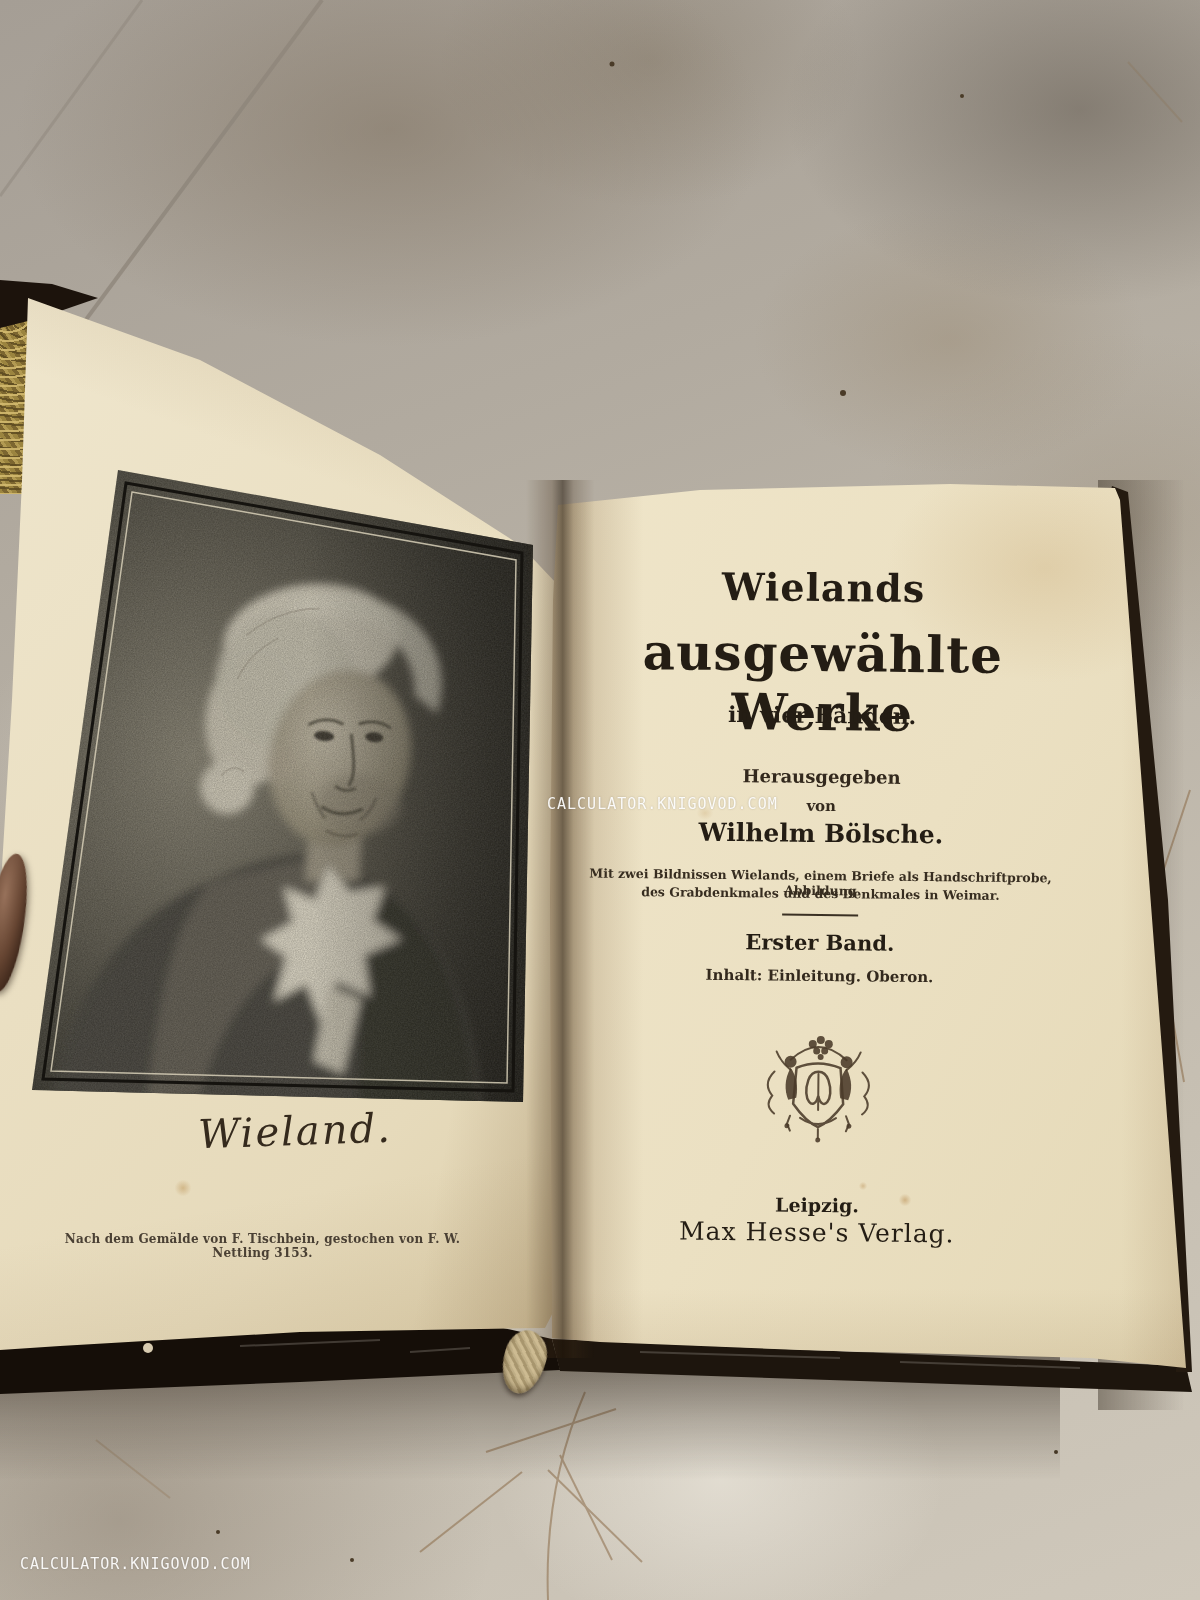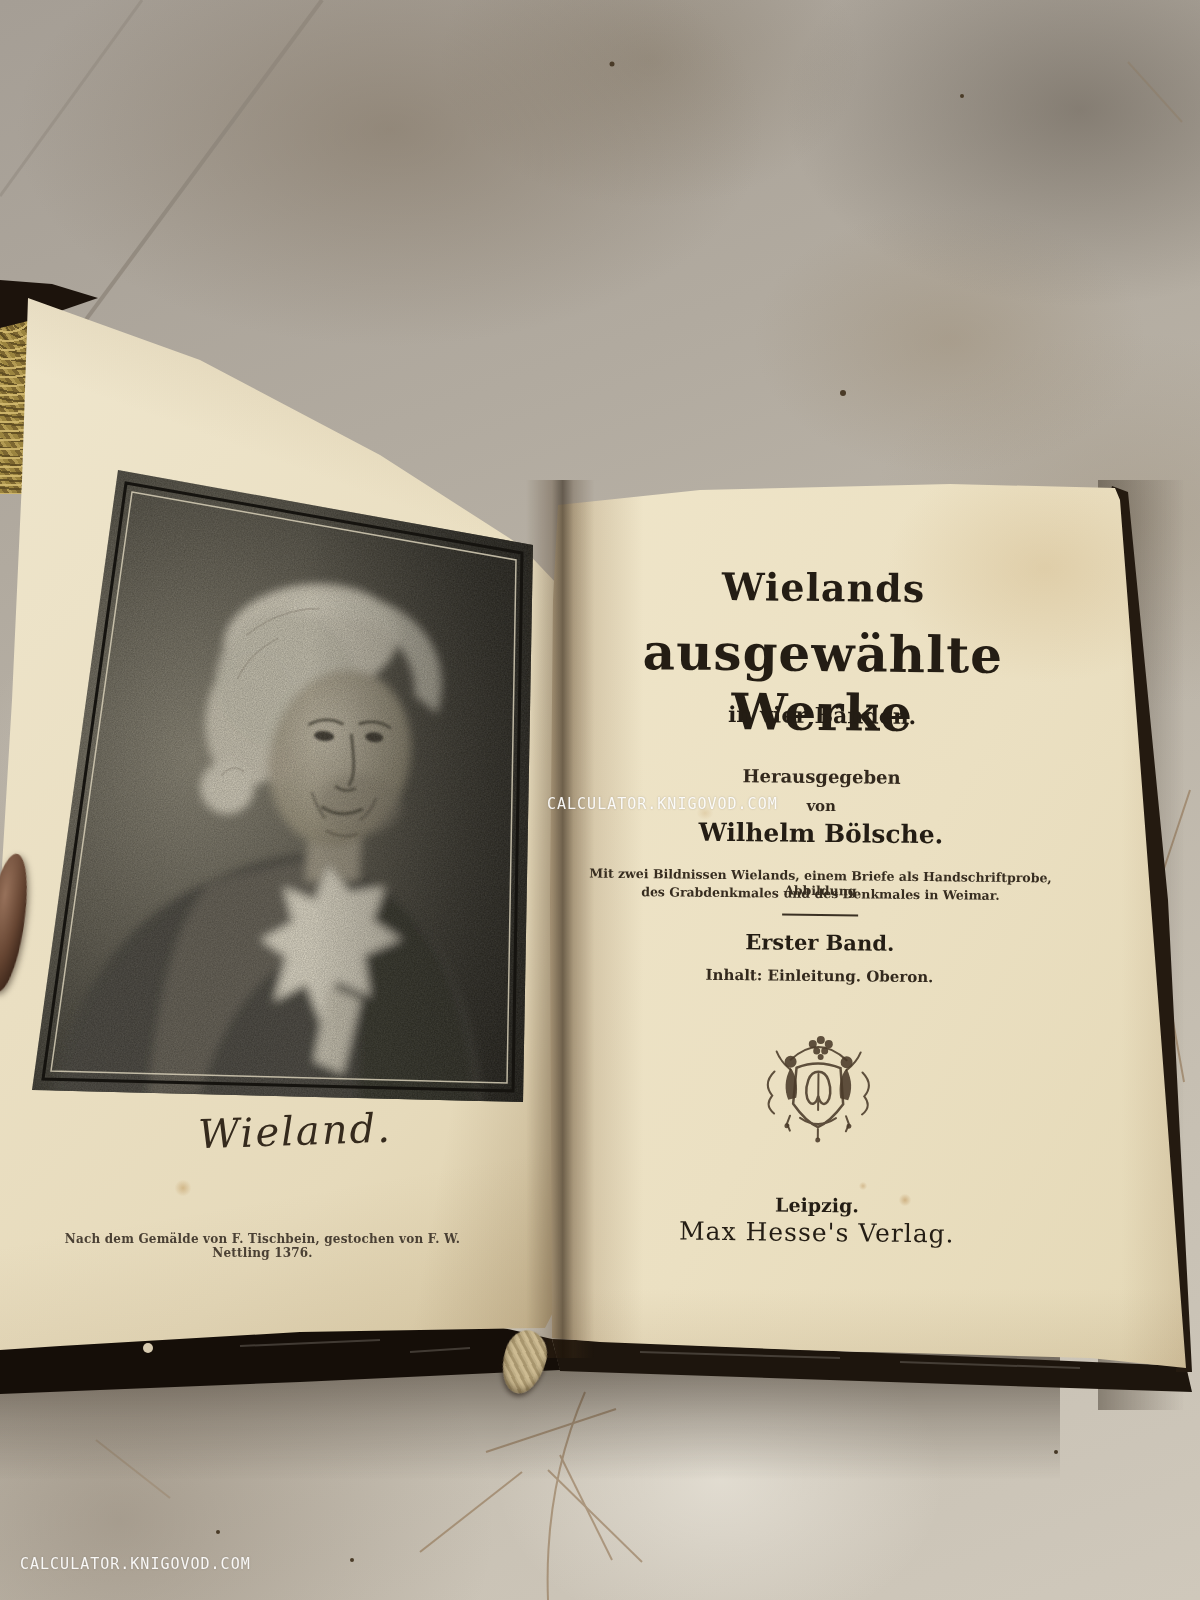--- a/index.html
+++ b/index.html
@@ -244,21 +244,21 @@
       <rect x="0" y="0" width="510" height="645" filter="url(#grainD)" opacity=".5"></rect>
       <rect x="0" y="0" width="510" height="645" filter="url(#grainL)" opacity=".4"></rect>
       <path d="M96,18 L492,88 L483,626 L13,614 Z" fill="none" stroke="#15130f" stroke-width="3"></path>
       <path d="M102,27 L486,95 L477,618 L21,606 Z" fill="none" stroke="#d8d0b8" stroke-width="1.5" opacity=".85"></path>
     </svg>
   </div>
 
   <div class="gutter"></div>
 
   <div class="signature">Wieland.</div>
-  <div class="caption">Nach dem Gemälde von F. Tischbein, gestochen von F. W. Nettling 1376.</div>
+  <div class="caption">Nach dem Gemälde von F. Tischbein, gestochen von F. W. Nettling 3153.</div>
 
   <div class="rp-text">
     <div class="t-title1">Wielands</div>
     <div class="t-title2">ausgewählte Werke</div>
     <div class="t-sub">in vier Bänden.</div>
     <div class="t-hrsg">Herausgegeben</div>
     <div class="t-von">von</div>
     <div class="t-editor">Wilhelm Bölsche.</div>
     <div class="t-note1">Mit zwei Bildnissen Wielands, einem Briefe als Handschriftprobe, Abbildung</div>
     <div class="t-note2">des Grabdenkmales und des Denkmales in Weimar.</div>

